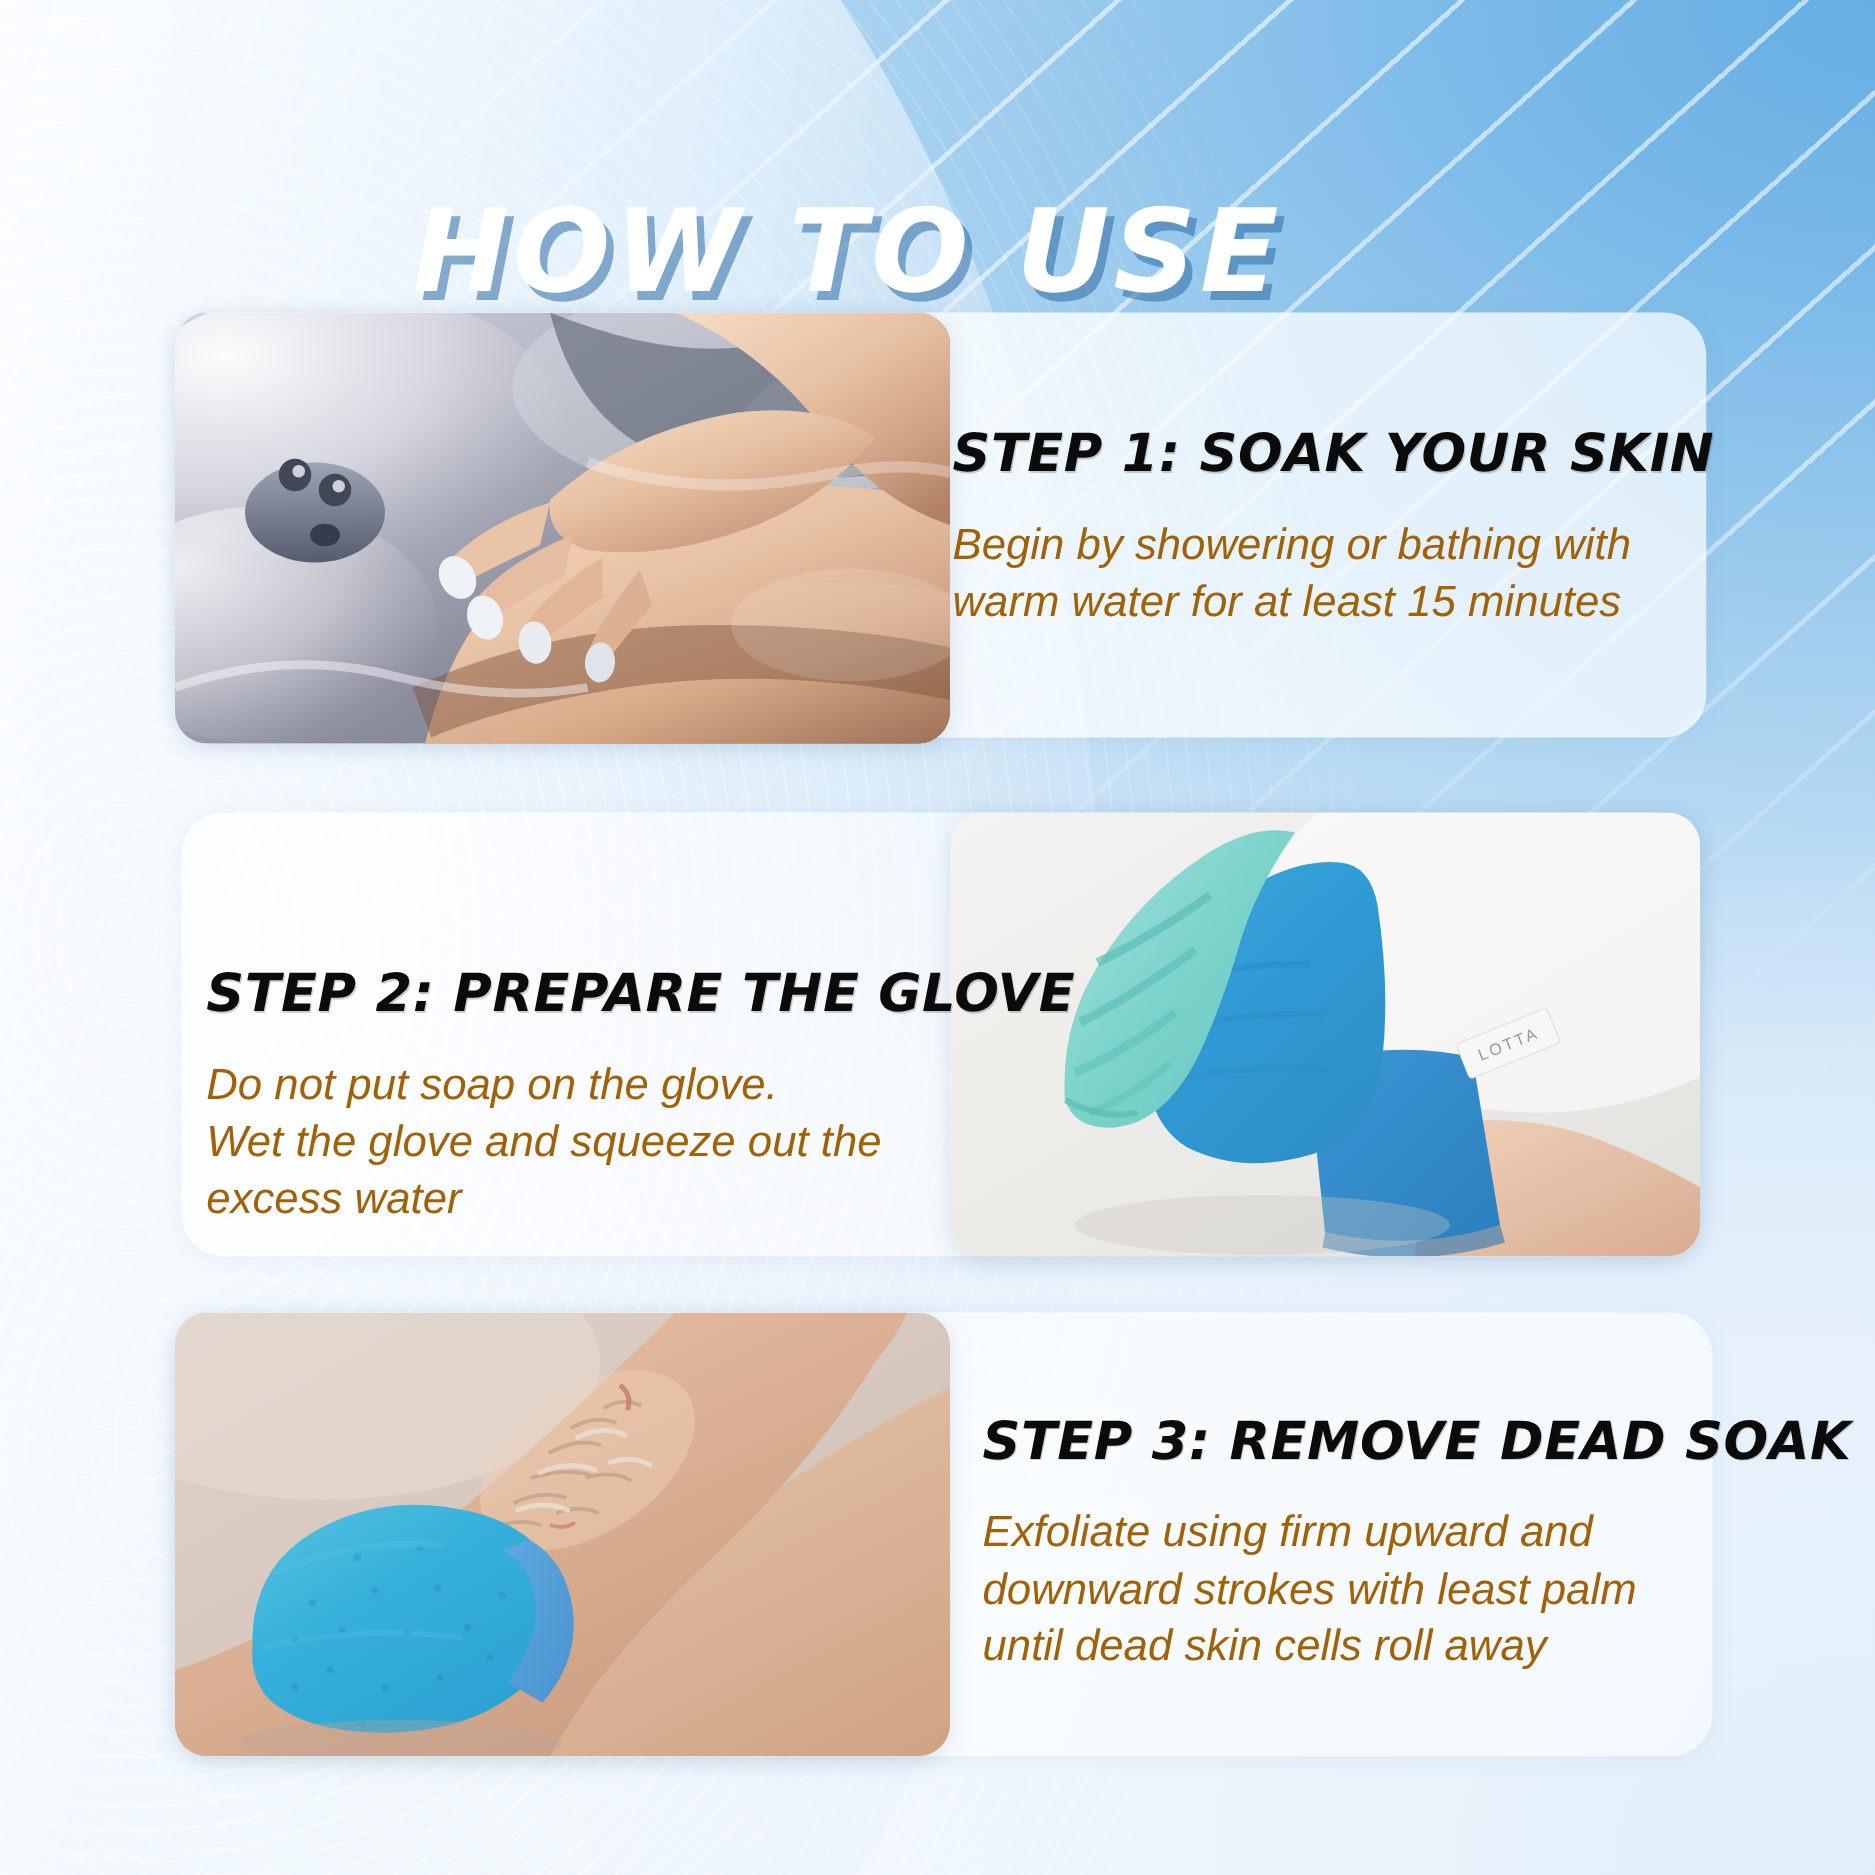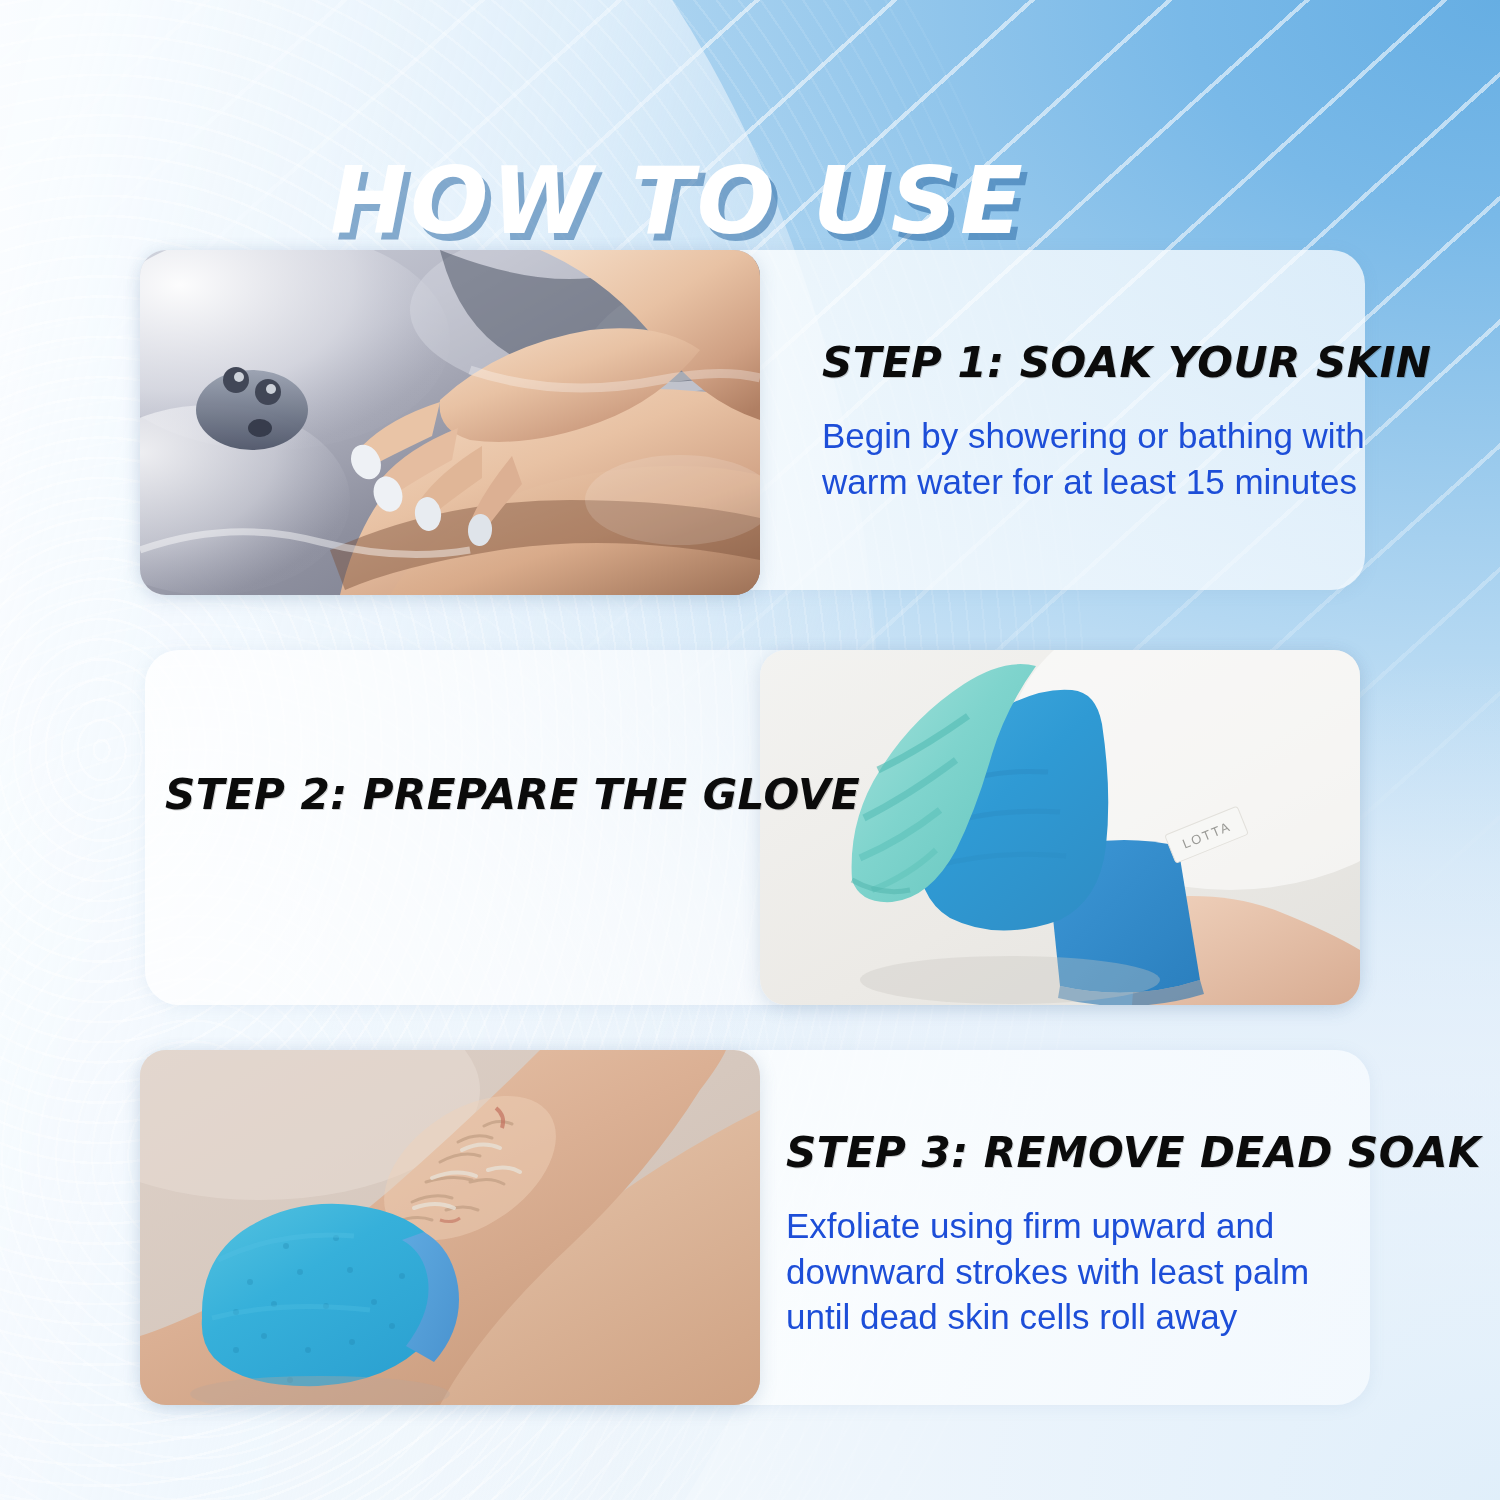--- a/index.html
+++ b/index.html
@@ -178,29 +178,30 @@
     white-space: nowrap;
     margin: 0 0 26px 0;
     text-shadow: 1px 1px 0 rgba(0,0,0,0.18);
   }
 
   .step-body {
     font-family: "Liberation Sans", sans-serif;
     font-weight: 400;
     font-size: 35px;
     line-height: 1.30;
-    color: #1d4ed8;
+    color: #a16207;
     margin: 0;
     white-space: pre-line;
+    font-style: italic;
   }
 
   
   #step1 .card   { left: 140px; top: 250px; width: 1225px; height: 340px; }
   #step1 .photo  { left: 140px; top: 250px; width: 620px; height: 345px; }
-  #step1 .txtblock { left: 822px; top: 338px; width: 580px; }
+  #step1 .txtblock { left: 762px; top: 338px; width: 580px; }
 
   
   #step2 .card   { left: 145px; top: 650px; width: 1215px; height: 355px; }
   #step2 .photo  { left: 760px; top: 650px; width: 600px; height: 355px; }
   #step2 .txtblock { left: 165px; top: 726px; width: 580px; margin-top: 44px; }
 
   
   #step3 .card   { left: 140px; top: 1050px; width: 1230px; height: 355px; }
   #step3 .photo  { left: 140px; top: 1050px; width: 620px; height: 355px; }
   #step3 .txtblock { left: 786px; top: 1128px; width: 600px; }
@@ -364,20 +365,23 @@
           <rect x="408" y="170" width="78" height="30" rx="3" fill="#f7f7f5" stroke="#e2e0db" stroke-width="1"></rect>
           <text x="447" y="190" font-family="Liberation Sans, sans-serif" font-size="13" letter-spacing="2" fill="#9a9a96" text-anchor="middle">LOTTA</text>
         </g>
 
         <ellipse cx="250" cy="330" rx="150" ry="24" fill="#c9c6c0" opacity="0.35"></ellipse>
       </svg>
     </div>
 
     <div class="txtblock">
       <h2 class="step-heading">STEP 2: PREPARE THE GLOVE</h2>
+      <p class="step-body">Do not put soap on the glove.
+Wet the glove and squeeze out the
+excess water</p>
     </div>
   </div>
 
   <div class="step" id="step3">
     <div class="card light"></div>
 
     <div class="photo">
       <svg viewBox="0 0 620 355" preserveAspectRatio="xMidYMid slice">
         <defs>
           <linearGradient id="s3bg" x1="0" y1="0" x2="1" y2="1">

